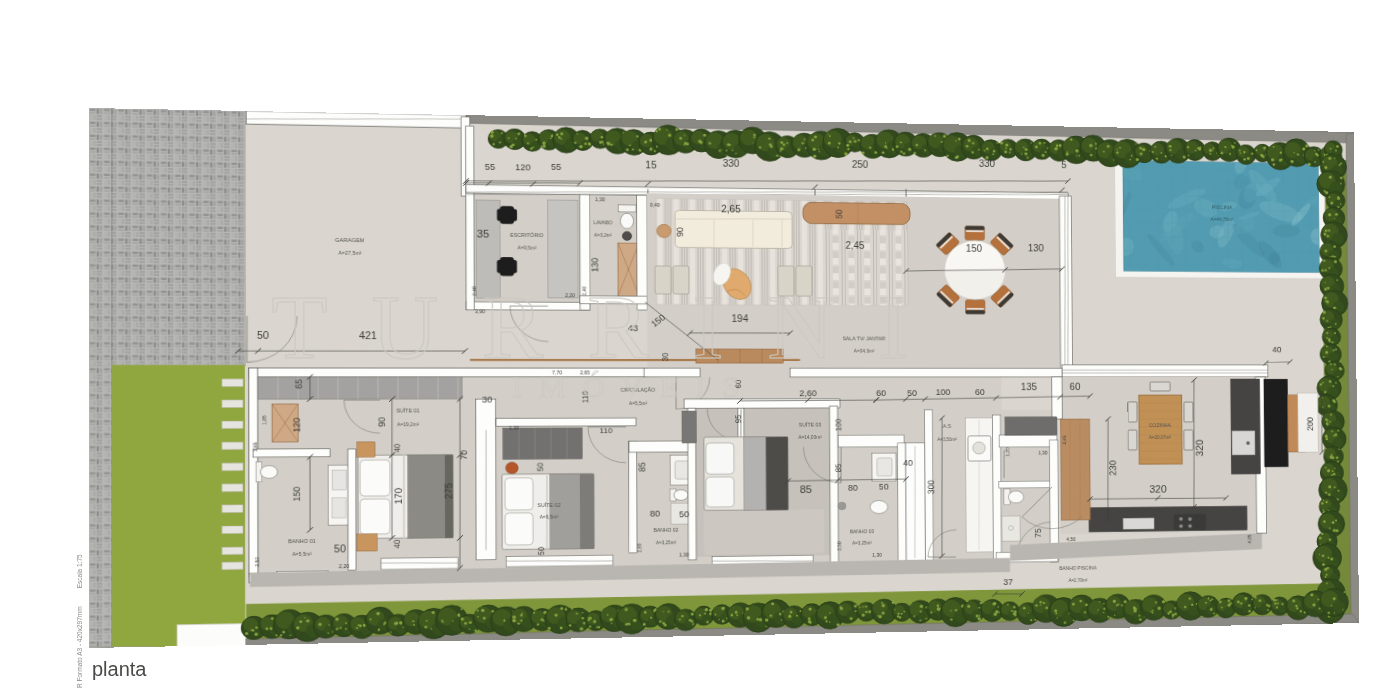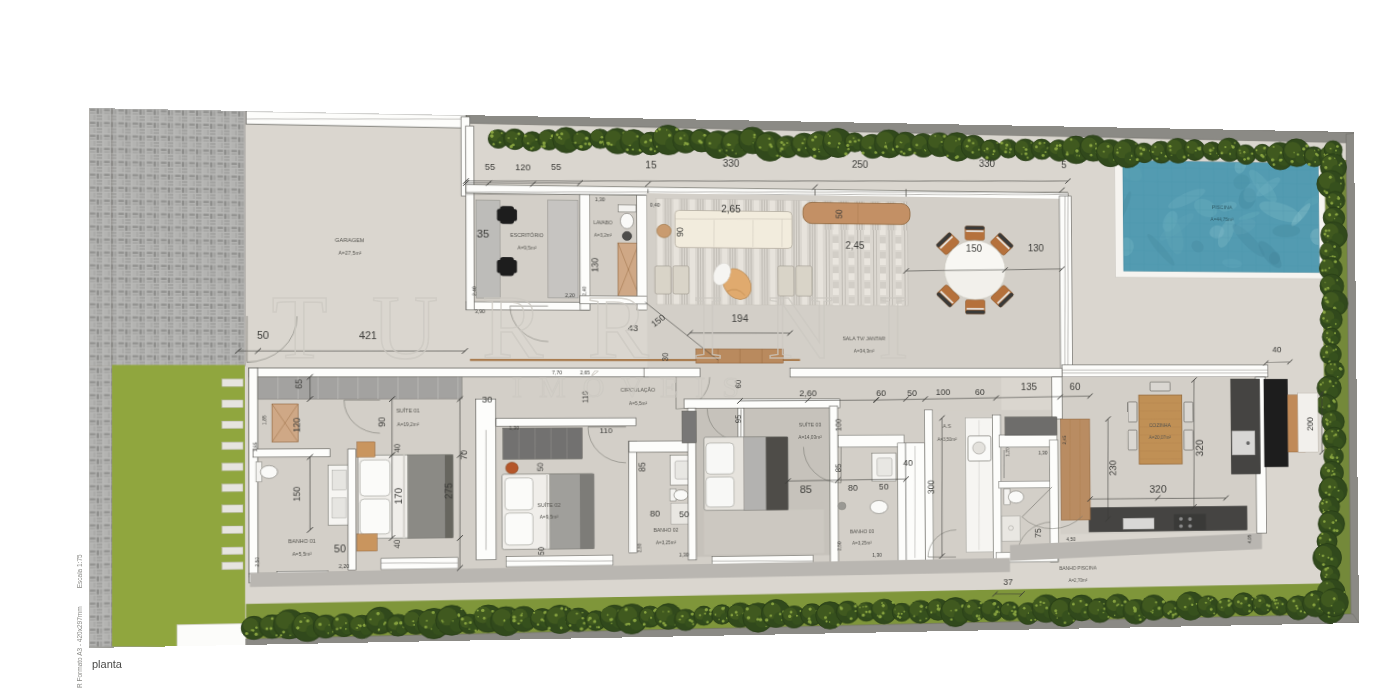--- a/index.html
+++ b/index.html
@@ -1976,14 +1976,14 @@
 <line x1="937.0" y1="387.9" x2="905.5" y2="419.7" stroke="#74736d" stroke-width="0.7"></line>
       <path d="M 905.5 419.7 A 44.8 44.8 0 0 0 968.8 419.4" fill="none" stroke="#74736d" stroke-width="0.55"></path>
 </svg>
 </div>
 
 <svg class="wm">
 <text x="612" y="358" font-family="Liberation Serif, serif" font-size="92" letter-spacing="44" text-anchor="middle" fill="none" stroke="#ccc9c2" stroke-width="1.5" opacity="0.75">TURRINI</text>
 <text x="634" y="397" font-family="Liberation Serif, serif" font-size="30" letter-spacing="17" text-anchor="middle" fill="none" stroke="#ccc9c2" stroke-width="1.05" opacity="0.75">IMÓVEIS</text>
 </svg>
 
-<div style="position:absolute;left:92px;top:658px;font-size:11px;color:#4a4a48;">planta</div>
+<div style="position:absolute;left:92px;top:658px;font-size:20px;color:#4a4a48;">planta</div>
 
 <div style="position:absolute;left:76px;top:688px;font-size:6.5px;color:#8a8a86;transform:rotate(-90deg);transform-origin:0 0;white-space:nowrap;">R  Formato A3 - 420x297mm &nbsp;&nbsp;&nbsp;&nbsp;&nbsp;&nbsp;&nbsp;&nbsp; Escala 1:75</div>
 </body></html>

